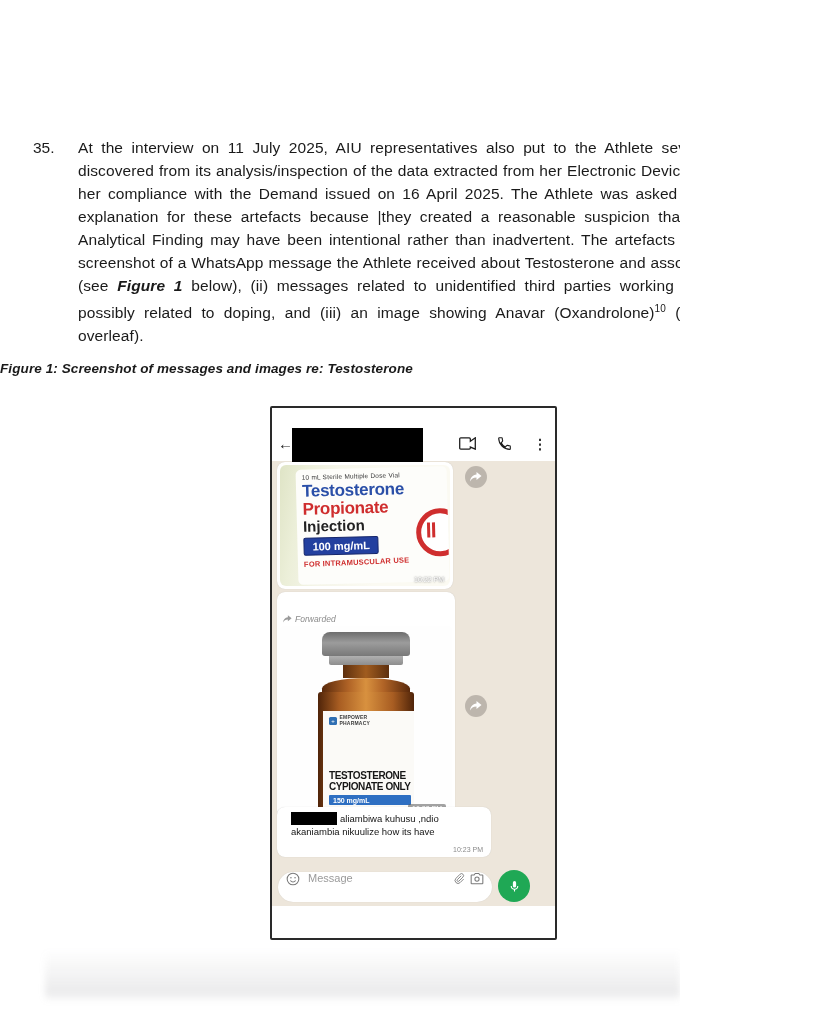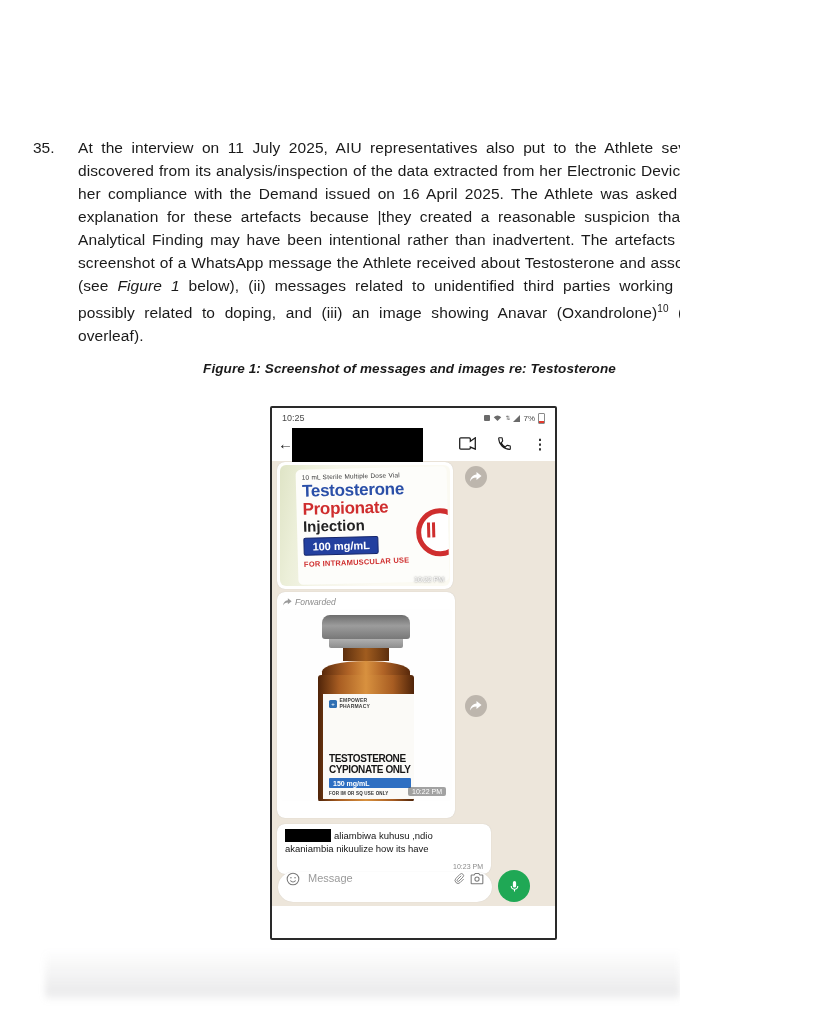--- a/index.html
+++ b/index.html
@@ -3,25 +3,25 @@
 <meta charset="utf-8">
 <style>
   html,body{margin:0;padding:0;background:#fff;}
   .page{position:relative;width:680px;height:1024px;background:#ffffff;overflow:hidden;
         font-family:"Liberation Sans","DejaVu Sans",sans-serif;color:#1a1a1a;}
 
   
   .para{position:absolute;left:33px;top:136px;width:748px;display:flex;}
   .para-num{width:45px;flex:0 0 45px;font-size:15.5px;line-height:23px;font-weight:500;}
   .para-body{flex:1;font-size:15.5px;line-height:23px;text-align:justify;letter-spacing:.1px;font-weight:500;}
-  .figref{font-weight:400;font-style:italic;}
+  .figref{font-weight:700;font-style:italic;}
   .caret{font-weight:300;color:#222;}
   sup{font-size:10px;margin-top:32px;}
 
-  .caption{position:absolute;left:0;top:361px;width:819px;text-align:center;
+  .caption{position:absolute;left:0;top:361px;width:819px;
            font-size:13.5px;font-weight:700;font-style:italic;letter-spacing:.1px;}
 
   
   .phone{position:absolute;left:270px;top:406px;width:287px;height:534px;background:#fff;
          border:2px solid #2a2a2a;border-radius:2px;box-sizing:border-box;overflow:hidden;}
   .screen{position:relative;width:283px;height:530px;font-family:"Liberation Sans",sans-serif;}
 
   .statusbar{position:absolute;left:0;top:0;width:100%;height:20px;background:#fff;
              display:flex;align-items:center;justify-content:space-between;padding:0 10px;box-sizing:border-box;}
   .sb-time{font-size:9px;color:#4a4a4a;}
@@ -61,21 +61,21 @@
   .v1-circle i{position:absolute;left:6px;top:9px;width:3px;height:15px;background:var(--label-red,#cf2e2e);
                box-shadow:5px 0 0 var(--label-red,#cf2e2e);}
   .img-time{position:absolute;bottom:3px;right:6px;font-size:7px;color:#fff;text-shadow:0 0 2px rgba(0,0,0,.7);}
 
   .fwd-circle{position:absolute;width:22px;height:22px;border-radius:50%;background:rgba(130,125,118,.45);
               display:flex;align-items:center;justify-content:center;}
   .fwd1{left:193px;top:5px;}
   .fwd2{left:193px;top:234px;}
 
   .msg2{left:5px;top:131px;width:178px;height:226px;padding:2px 3px 3px 3px;box-sizing:border-box;}
-  .fwd-row{display:flex;align-items:center;gap:3px;height:13px;padding:1px 3px;}
+  .fwd-row{display:flex;align-items:center;gap:3px;height:13px;padding:1px 3px;margin-top:17px;}
   .fwd-row svg{display:block;}
   .fwd-label{font-size:8.5px;font-style:italic;color:#8b8b8b;}
   .vial2{position:relative;width:100%;height:192px;background:#fefefe;border-radius:4px;overflow:hidden;}
   .bottle{position:absolute;left:50%;top:6px;transform:translateX(-50%);width:100px;}
   .cap{width:88px;height:24px;margin:0 auto;border-radius:8px 8px 3px 3px;
        background:linear-gradient(180deg,#6d6d6d,#9c9c9c 45%,#787878);}
   .cap-skirt{width:74px;height:9px;margin:0 auto;background:linear-gradient(180deg,#b0b0b0,#8d8d8d);border-radius:0 0 2px 2px;}
   .neck{width:46px;height:13px;margin:0 auto;background:linear-gradient(90deg,#5d2f0e,#a05c1f 50%,#5d2f0e);}
   .shoulder{width:88px;height:14px;margin:0 auto;border-radius:100% 100% 0 0/150% 150% 0 0;
             background:linear-gradient(90deg,#59290b,#b06326 30%,#d8913f 50%,#b06326 70%,#59290b);}
@@ -88,21 +88,21 @@
               display:flex;align-items:center;justify-content:center;color:#fff;font-size:6px;line-height:1;}
   .brand-txt{font-size:5px;font-weight:800;color:#3c3c3c;line-height:1.15;letter-spacing:.2px;}
   .v2-spacer{flex:1;}
   .v2-name{font-size:10px;font-weight:800;color:#161616;letter-spacing:-.4px;line-height:1.12;white-space:nowrap;}
   .v2-bar{background:var(--cypionate-bar-blue,#2e6fc2);color:#fff;font-size:7px;font-weight:700;
           padding:1.5px 4px;margin:2.5px 3px 0 0;border-radius:1px;}
   .v2-usage{font-size:4.5px;font-weight:700;color:#2e2e2e;margin-top:3px;letter-spacing:.2px;}
   .time-chip{position:absolute;bottom:5px;right:6px;background:rgba(85,85,85,.55);color:#fff;
              font-size:7px;padding:1px 4px;border-radius:2px;}
 
-  .msg3{left:5px;top:363px;width:214px;height:50px;padding:5px 8px 13px 8px;box-sizing:border-box;
+  .msg3{left:5px;top:346px;width:214px;height:50px;padding:5px 8px 13px 14px;box-sizing:border-box;
         font-size:9.5px;color:#141414;line-height:1.35;}
   .redact-inline{display:inline-block;width:46px;height:13px;background:#000;vertical-align:-3px;margin-right:3px;}
   .msg3-time{position:absolute;bottom:3px;right:8px;font-size:7px;color:#8a8a8a;}
 
   .composer{position:absolute;left:6px;top:411px;width:214px;height:30px;background:#fff;border-radius:15px;
             display:flex;padding:0 8px;box-sizing:border-box;gap:5px;box-shadow:0 0 1px rgba(0,0,0,.15);}
   .composer svg{display:block;flex:0 0 auto;}
   .composer-ph{flex:1;font-size:11px;color:#9a9a9a;margin-left:3px;}
   .mic-btn{position:absolute;left:226px;top:409px;width:32px;height:32px;border-radius:50%;
            background:var(--whatsapp-green,#1fa855);display:flex;align-items:center;justify-content:center;}
@@ -119,35 +119,20 @@
   <div class="para">
     <div class="para-num">35.</div>
     <div class="para-body"><span>At the interview on 11 July 2025, AIU representatives also put to the Athlete several artefacts discovered from its analysis/inspection of the data extracted from her Electronic Devices pursuant to her compliance with the Demand issued on 16 April 2025. The Athlete was asked to provide an explanation for these artefacts because </span><span class="caret">|</span><span>they created a reasonable suspicion that her Adverse Analytical Finding may have been intentional rather than inadvertent. The artefacts included: (i) a screenshot of a WhatsApp message the Athlete received about Testosterone and associated images (see </span><span class="figref">Figure 1</span><span> below), (ii) messages related to unidentified third parties working on 'programs' possibly related to doping, and (iii) an image showing Anavar (Oxandrolone)</span><sup>10</sup><span> (see </span><span class="figref">Figure 2</span><span> overleaf).</span></div>
   </div>
 
   <div class="caption">Figure 1: Screenshot of messages and images re: Testosterone</div>
 
   <div class="phone">
     <div class="screen">
 
-      <div class="statusbar">
-        <span class="sb-time">10:25</span>
-        <span class="sb-right">
-          <span class="sb-sq"></span>
-          <svg width="9" height="8" viewBox="0 0 12 9">
-              <path d="M1 3.5A7.5 7.5 0 0 1 11 3.5L6 8.5Z" fill="#6a6a6a"></path>
-            </svg>
-          <span class="sb-updown">⇅</span>
-          <span class="sb-wedge"></span>
-          <span class="sb-pct">7%</span>
-          <span class="sb-batt">
-              <i></i>
-            </span>
-        </span>
-      </div>
 
       <div class="chatheader">
         <span class="back-arrow">←</span>
         <div class="hdr-icons">
           <svg width="17" height="13" viewBox="0 0 24 17">
               <path d="M16 13.5V15a1.5 1.5 0 0 1-1.5 1.5h-12A1.5 1.5 0 0 1 1 15V2A1.5 1.5 0 0 1 2.5.5h12A1.5 1.5 0 0 1 16 2v3.5L23 .5v16l-7-3z" fill="none" stroke="#1c1c1c" stroke-width="1.8"></path>
             </svg>
           <svg width="15" height="15" viewBox="0 0 24 24">
               <path d="M6.6 10.8c1.5 2.9 3.8 5.2 6.7 6.7l2.2-2.2c.3-.3.7-.4 1.1-.3 1.2.4 2.4.6 3.7.6.6 0 1 .4 1 1v3.7c0 .6-.4 1-1 1C10.9 21.3 2.7 13.1 2.7 3.7c0-.6.4-1 1-1h3.7c.6 0 1 .4 1 1 0 1.3.2 2.5.6 3.7.1.4 0 .8-.3 1.1l-2.1 2.3z" fill="none" stroke="#1c1c1c" stroke-width="1.8"></path>
             </svg>

